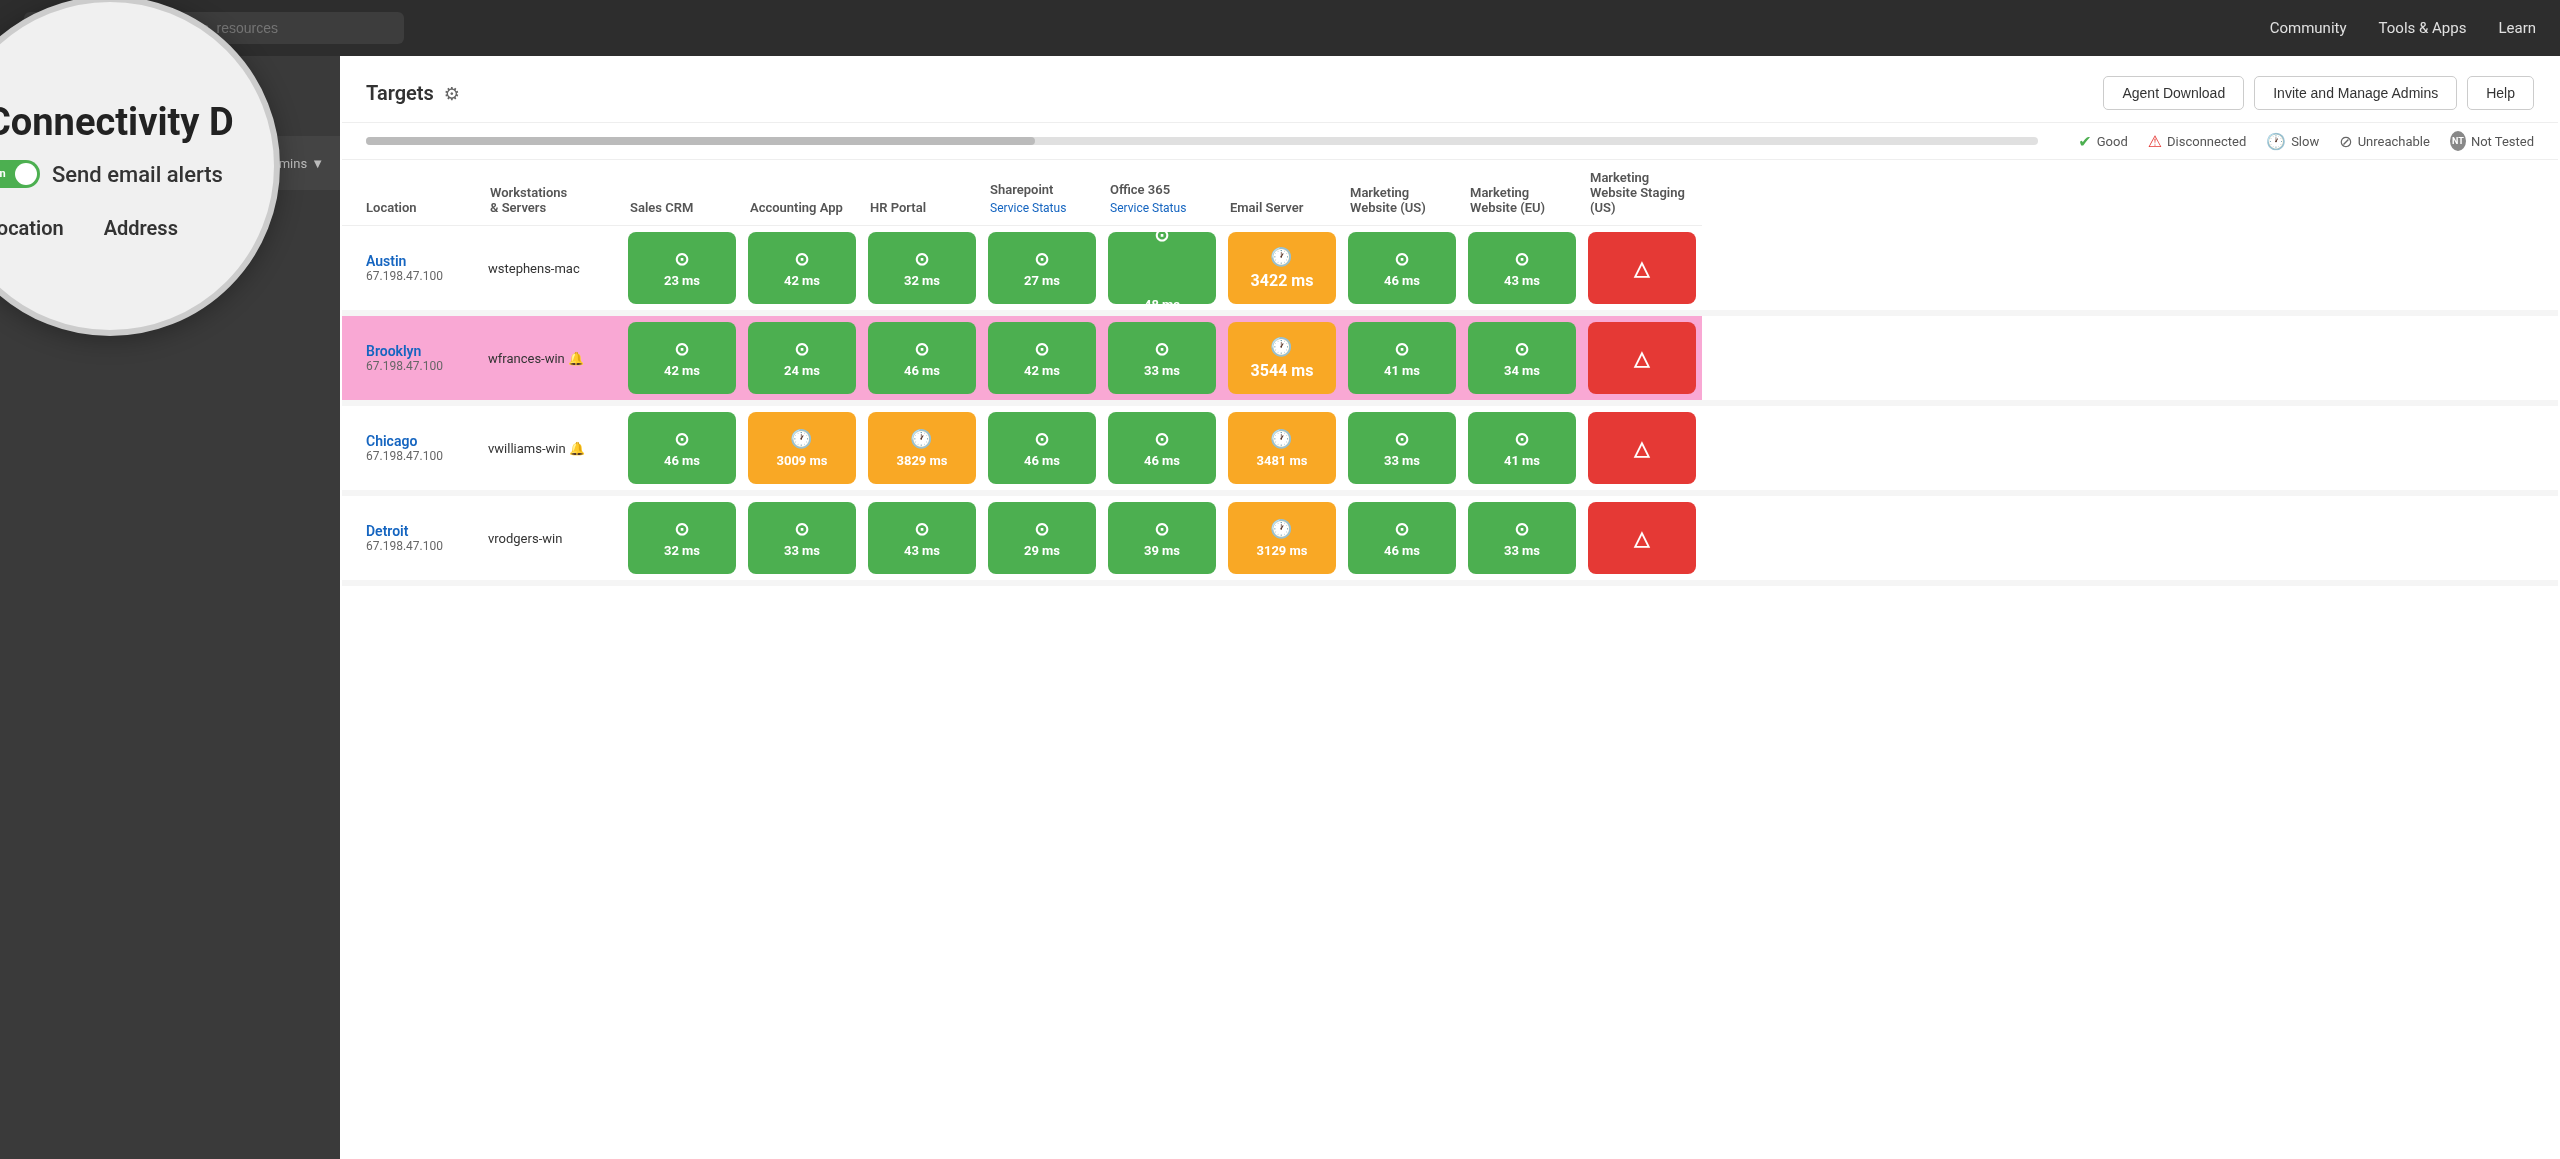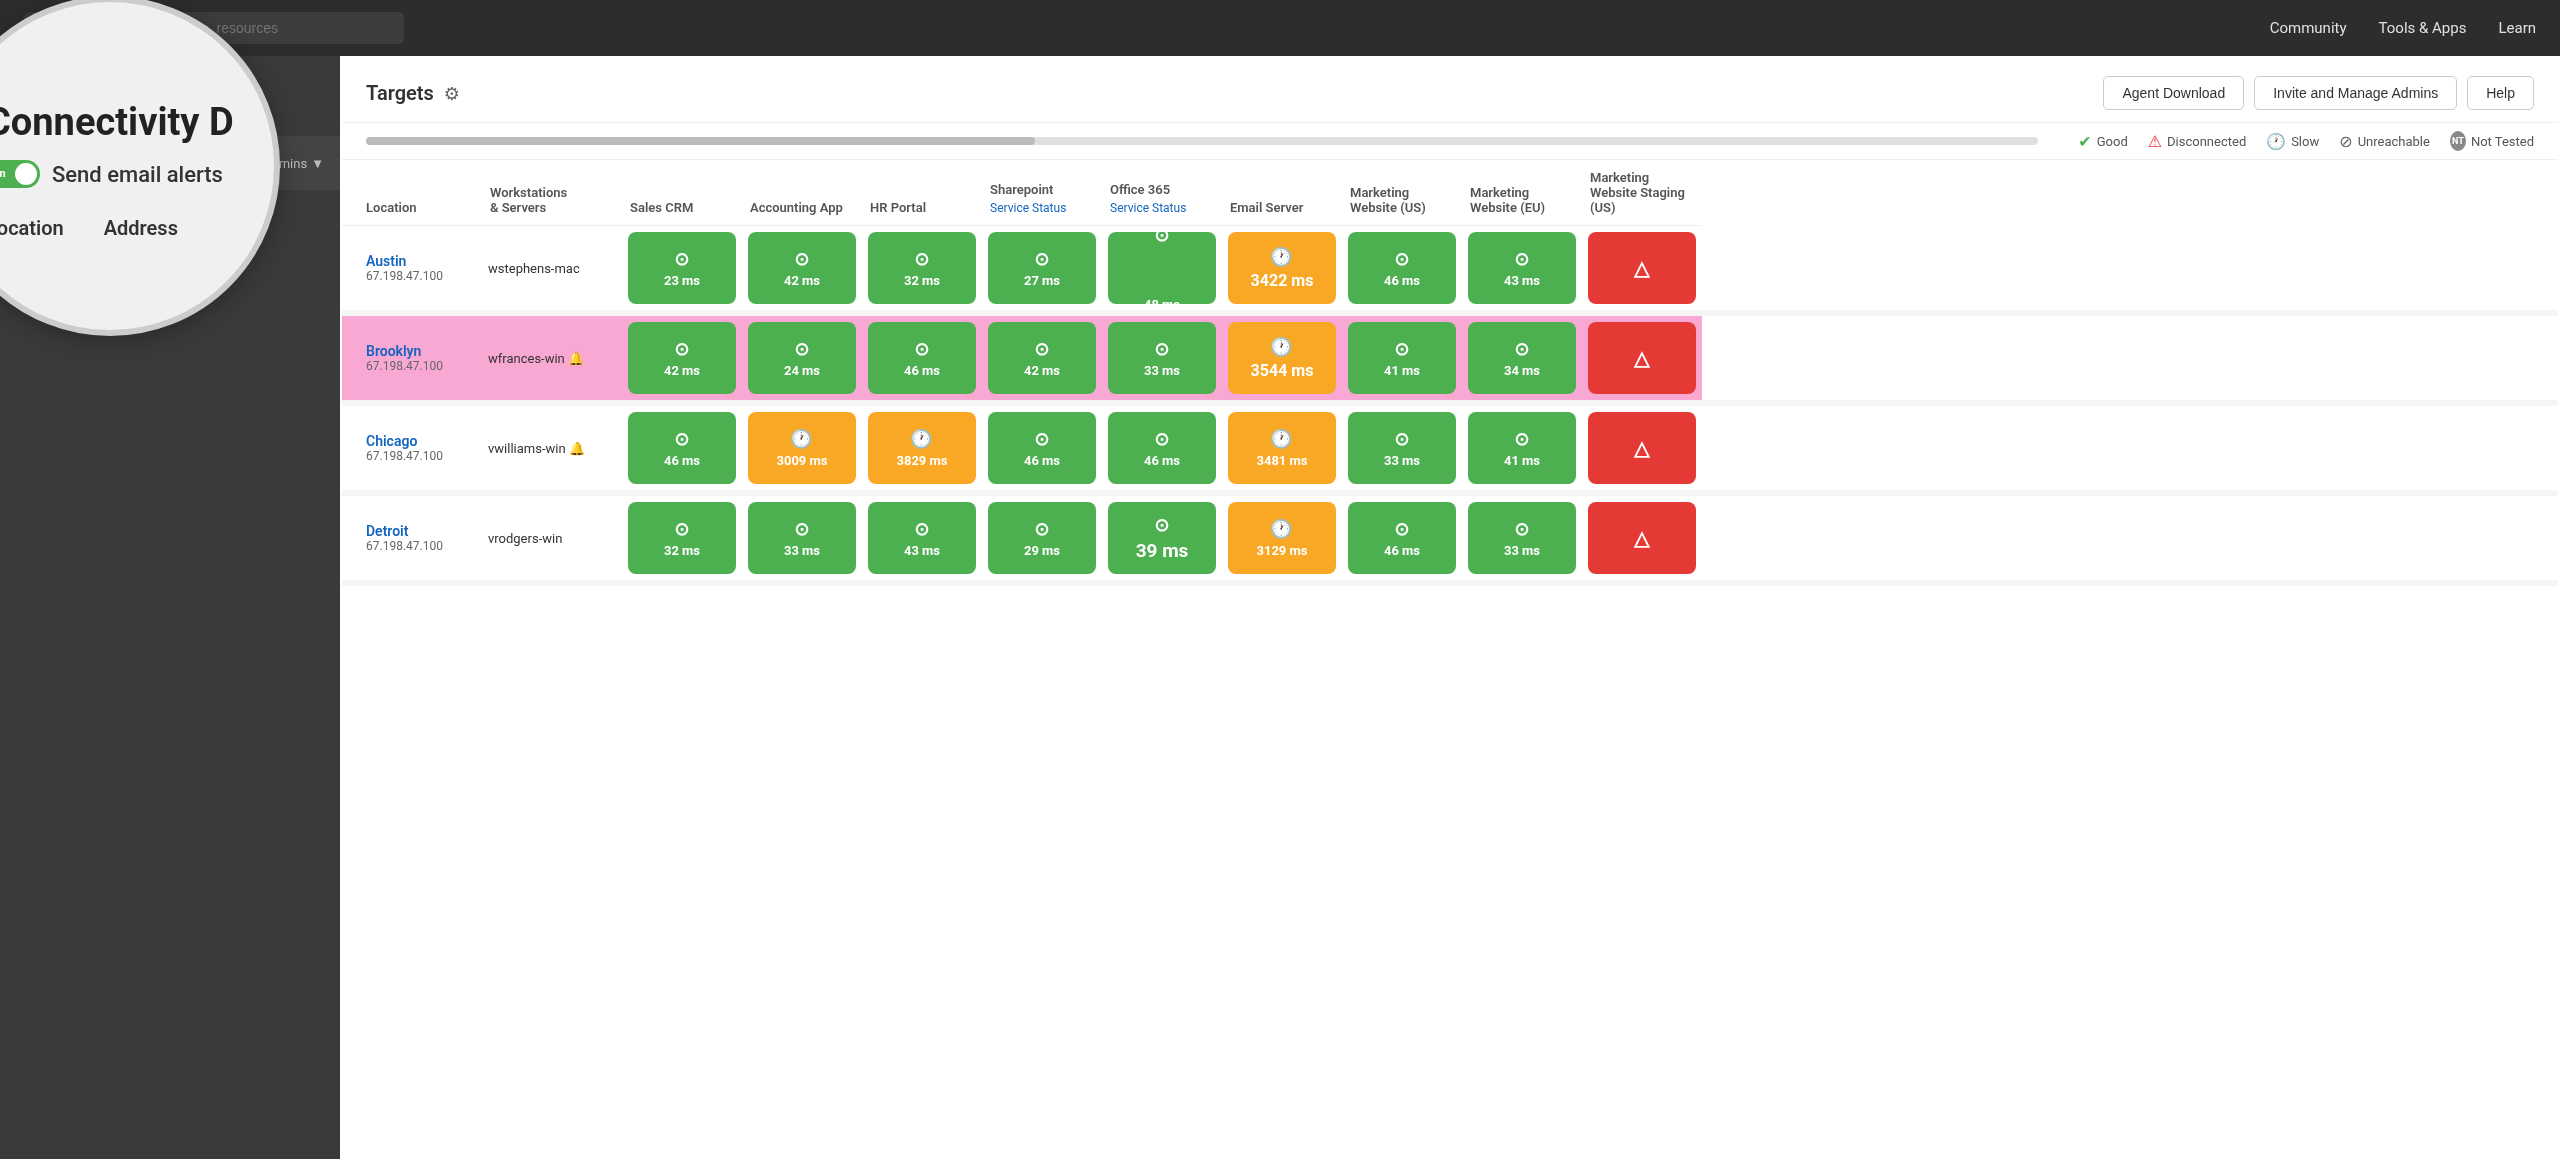--- a/index.html
+++ b/index.html
@@ -658,21 +658,21 @@
     </td>
               <td style="padding: 6px;">
       <div class="status-cell green">
         <span class="status-check" style="font-size:18px;">⊙</span>
         <span style="font-size:13px;">29 ms</span>
       </div>
     </td>
               <td style="padding: 6px;">
       <div class="status-cell green">
         <span class="status-check" style="font-size:18px;">⊙</span>
-        <span style="font-size:19px;">39 ms</span>
+        <span style="font-size:13px;">39 ms</span>
       </div>
     </td>
               <td style="padding: 6px;">
       <div class="status-cell yellow">
         <span class="status-clock" style="font-size:18px;">🕐</span>
         <span style="font-size:13px;">3129 ms</span>
       </div>
     </td>
               <td style="padding: 6px;">
       <div class="status-cell green">

